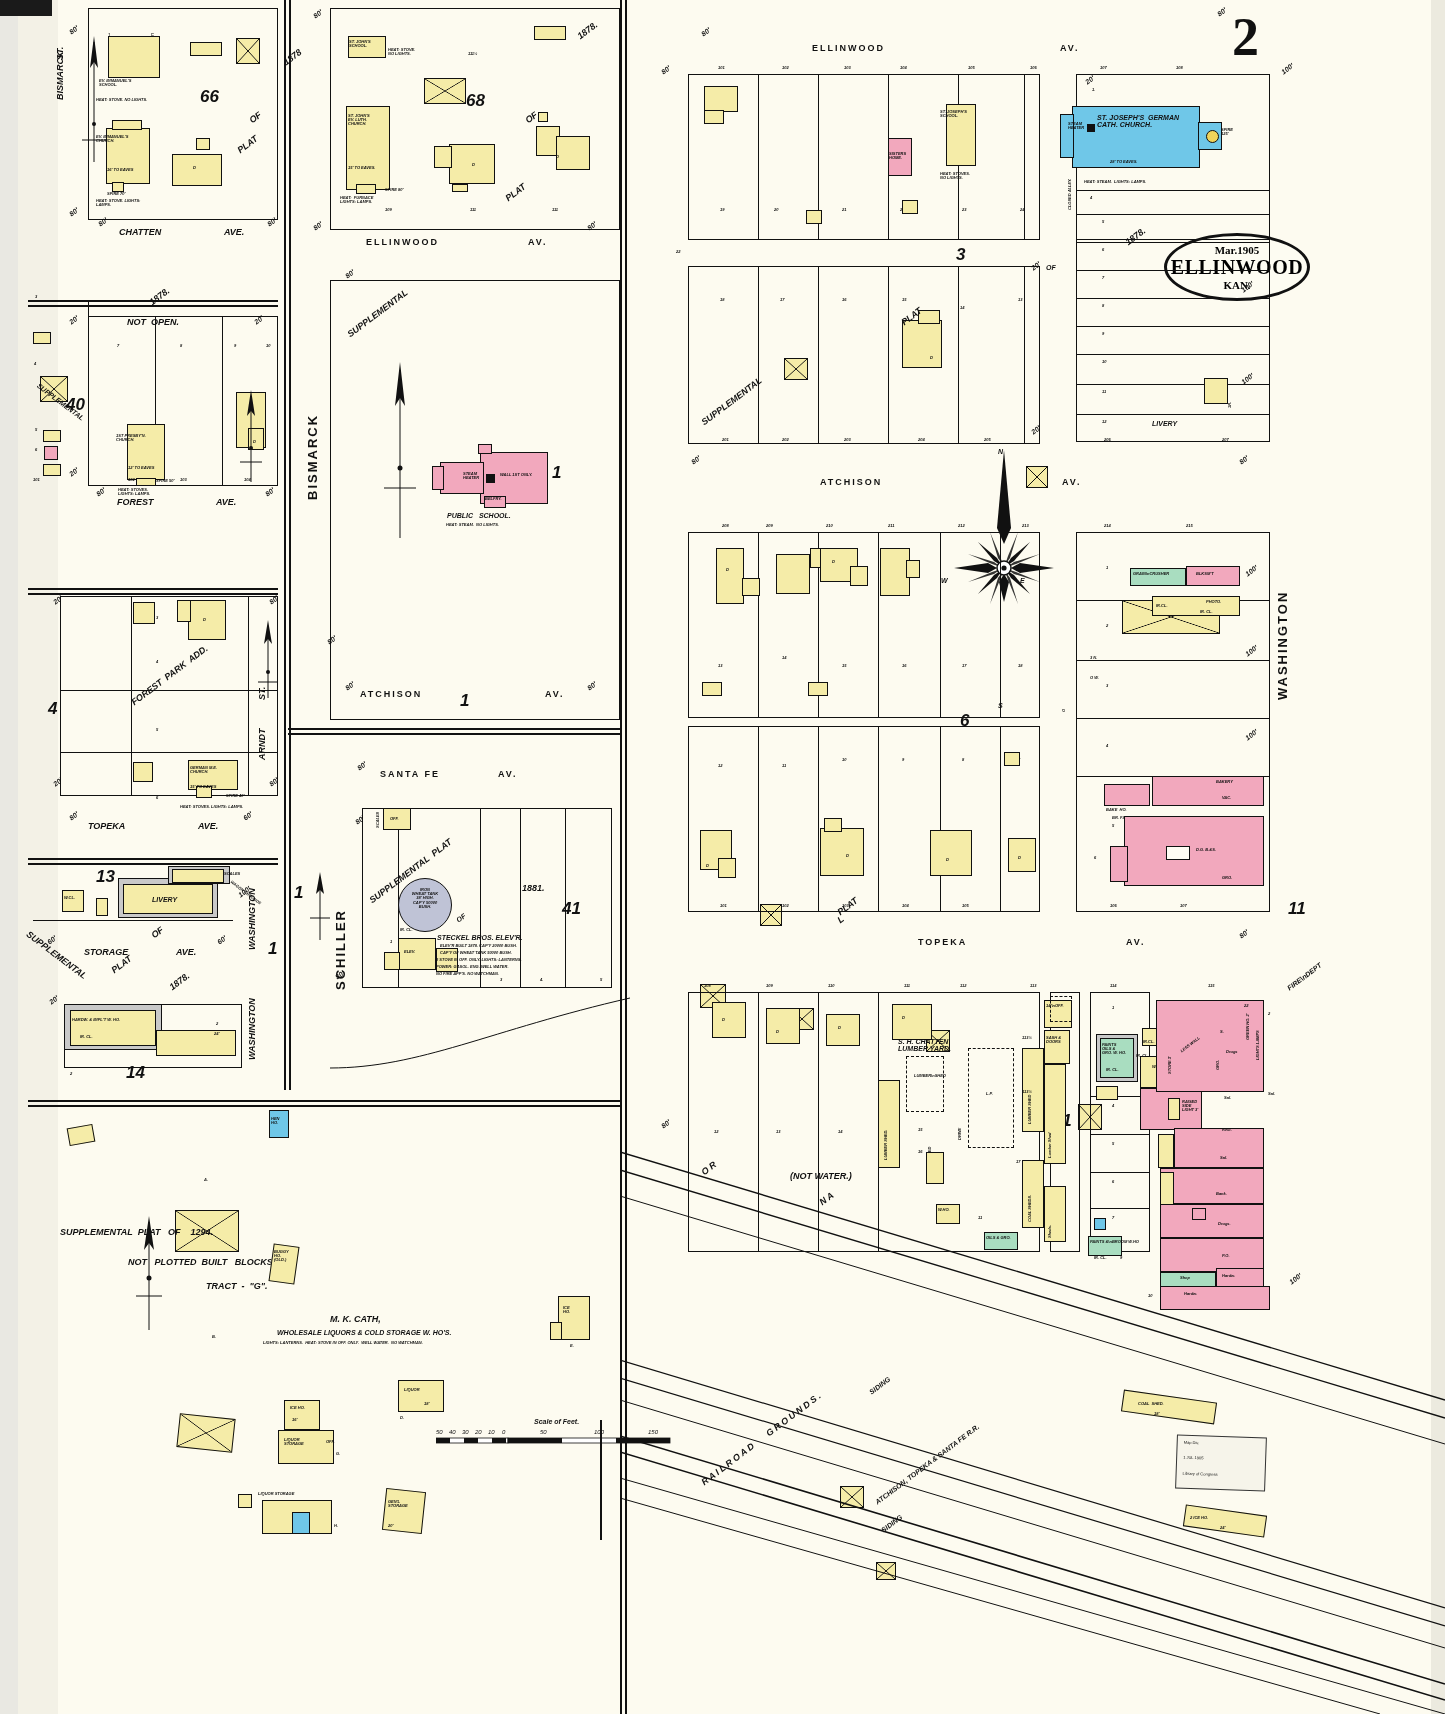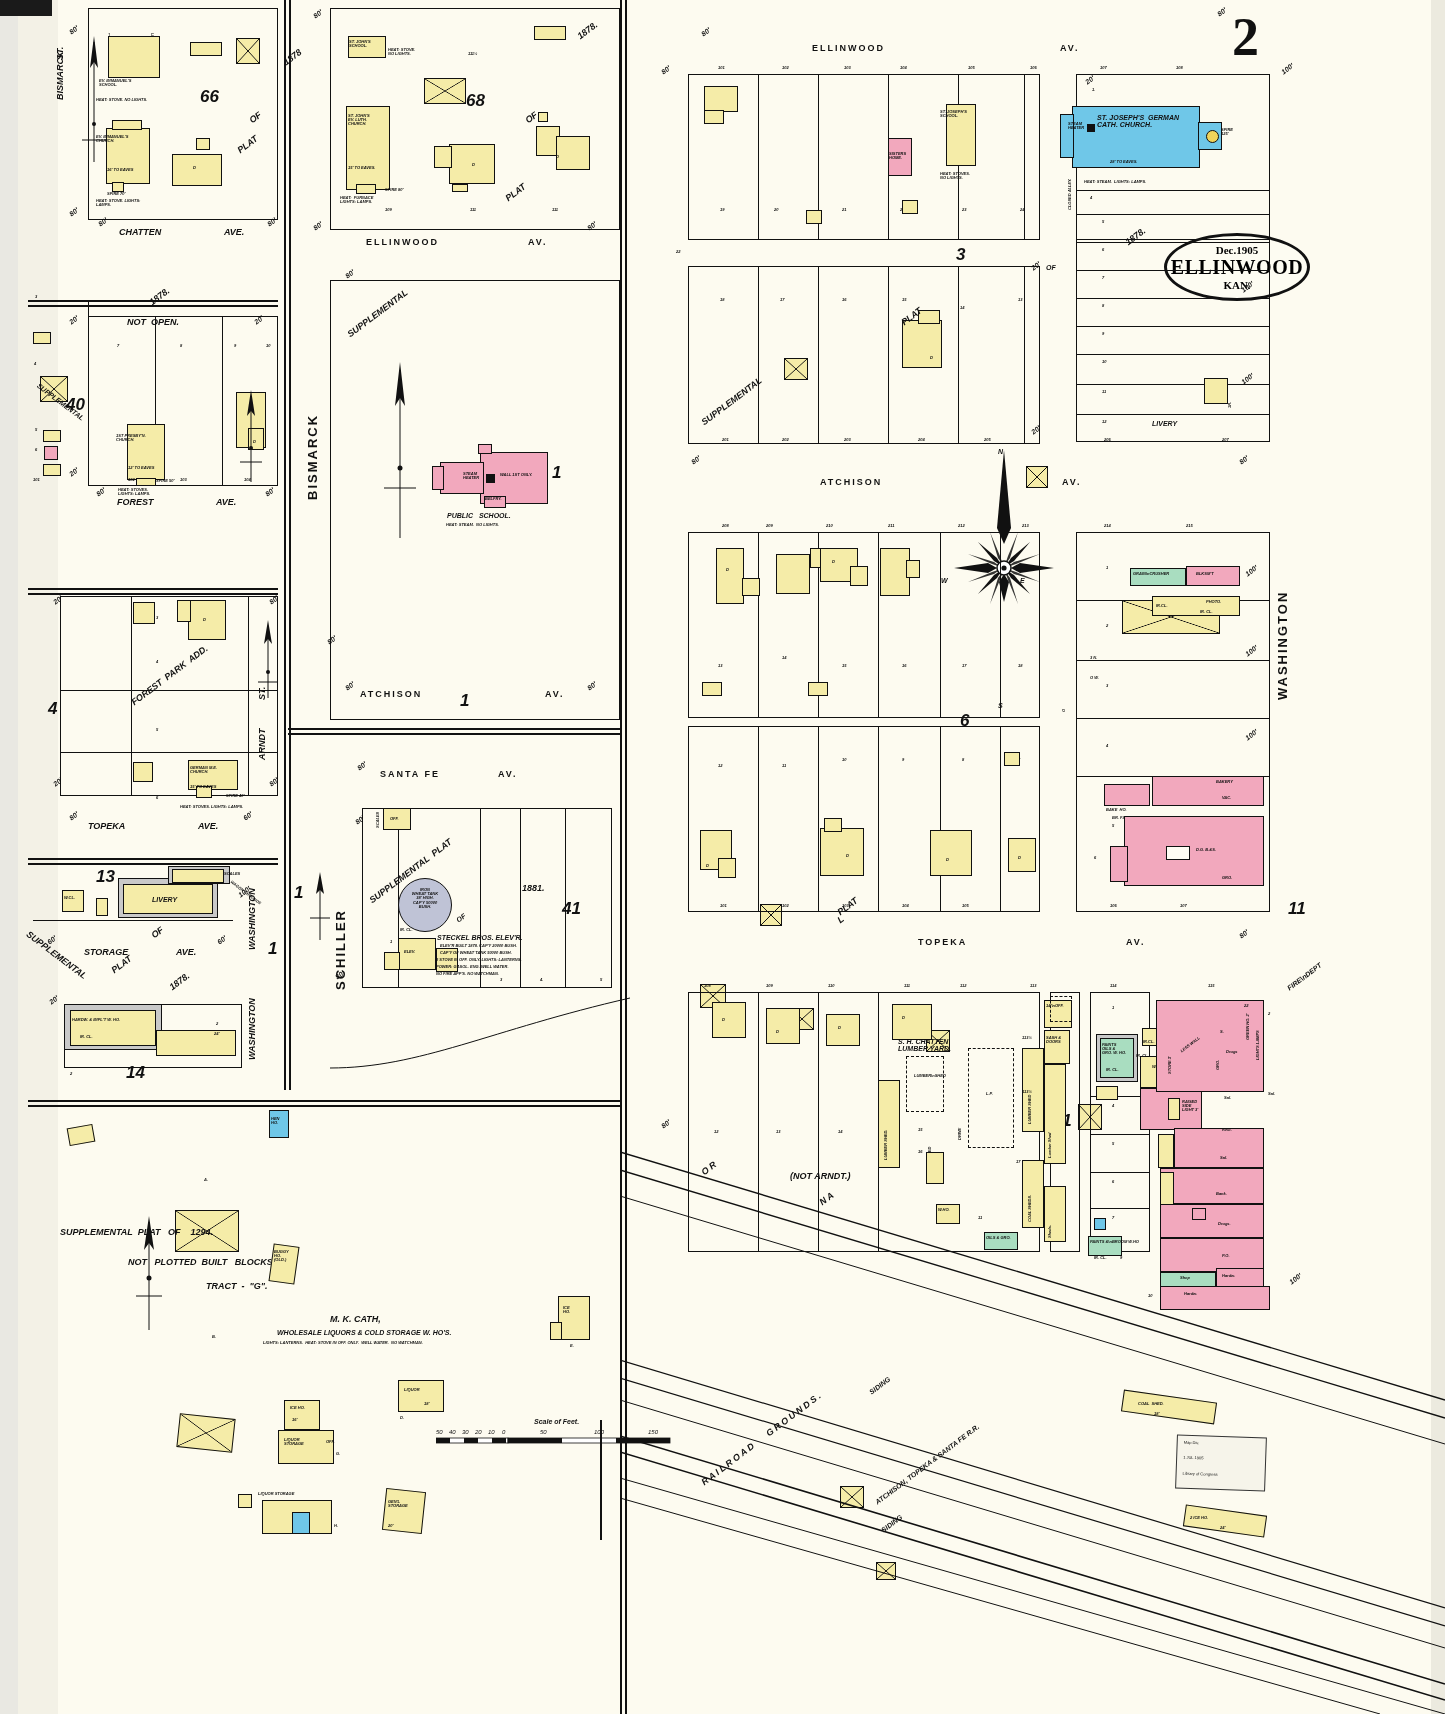--- a/index.html
+++ b/index.html
@@ -62,21 +62,21 @@
 <div id="sheet">
   <div class="page-bg"></div>
   <div class="leftmargin"></div>
   <div class="leftmargin2"></div>
   <div class="topblk"></div>
   <div class="rightedge"></div>
 
   <div class="pagenum" style="left:1232px;top:6px;">2</div>
 
   <div class="cart" style="left:1164px;top:233px;width:140px;height:62px;">
-    <div class="c1">Dec.1905</div>
+    <div class="c1">Mar.1905</div>
     <div class="c2">ELLINWOOD</div>
     <div class="c3">KAN.</div>
   </div>
 
   <div class="block" style="left:88px;top:8px;width:190px;height:212px;"></div>
   <div class="bldg" style="left:108px;top:36px;width:52px;height:42px;"></div>
   <div class="t tiny" style="left:108px;top:33px;">1</div>
     <div class="t tiny" style="left:151px;top:33px;">F</div>
   <div class="t hand xtiny" style="left:99px;top:79px;">EV. IMMANUEL'S
 SCHOOL.</div>
@@ -809,21 +809,21 @@
   <div class="bldg" style="left:1022px;top:1160px;width:22px;height:68px;"></div>
   <div class="t hand xtiny rot90" style="left:1028px;top:1222px;">COAL SHEDS.</div>
   <div class="t hand xtiny rot90" style="left:928px;top:1176px;">LUMBER SHED</div>
   <div class="bldg" style="left:926px;top:1152px;width:18px;height:32px;"></div>
   <div class="bldg" style="left:936px;top:1204px;width:24px;height:20px;"></div>
   <div class="t hand xtiny" style="left:938px;top:1208px;">W.HO.</div>
   <div class="bldg crossbox" style="left:876px;top:1192px;width:20px;height:18px;"></div>
   <div class="bldg green" style="left:984px;top:1232px;width:34px;height:18px;"></div>
   <div class="t hand xtiny" style="left:986px;top:1236px;">OILS &amp; GRO.</div>
   <div class="t hand xtiny" style="left:978px;top:1216px;">11</div>
-  <div class="t hand md" style="left:790px;top:1172px;">(NOT ARNDT.)</div>
+  <div class="t hand md" style="left:790px;top:1172px;">(NOT WATER.)</div>
   <div class="t hand md rot45" style="left:700px;top:1170px;">O R</div>
   <div class="t hand md rot45" style="left:818px;top:1200px;">N A</div>
   <div class="t hand md rot45" style="left:836px;top:918px;">L</div>
   <div class="t blknum" style="left:1054px;top:1112px;">11</div>
 
   <div class="block" style="left:1050px;top:992px;width:30px;height:260px;"></div>
   <div class="bldg" style="left:1044px;top:1000px;width:28px;height:28px;"></div>
   <div class="t hand xtiny" style="left:1046px;top:1004px;">14'\nOFF.</div>
   <div class="bldg dash nofill" style="left:1050px;top:996px;width:22px;height:26px;"></div>
   <div class="bldg" style="left:1044px;top:1030px;width:26px;height:34px;"></div>

